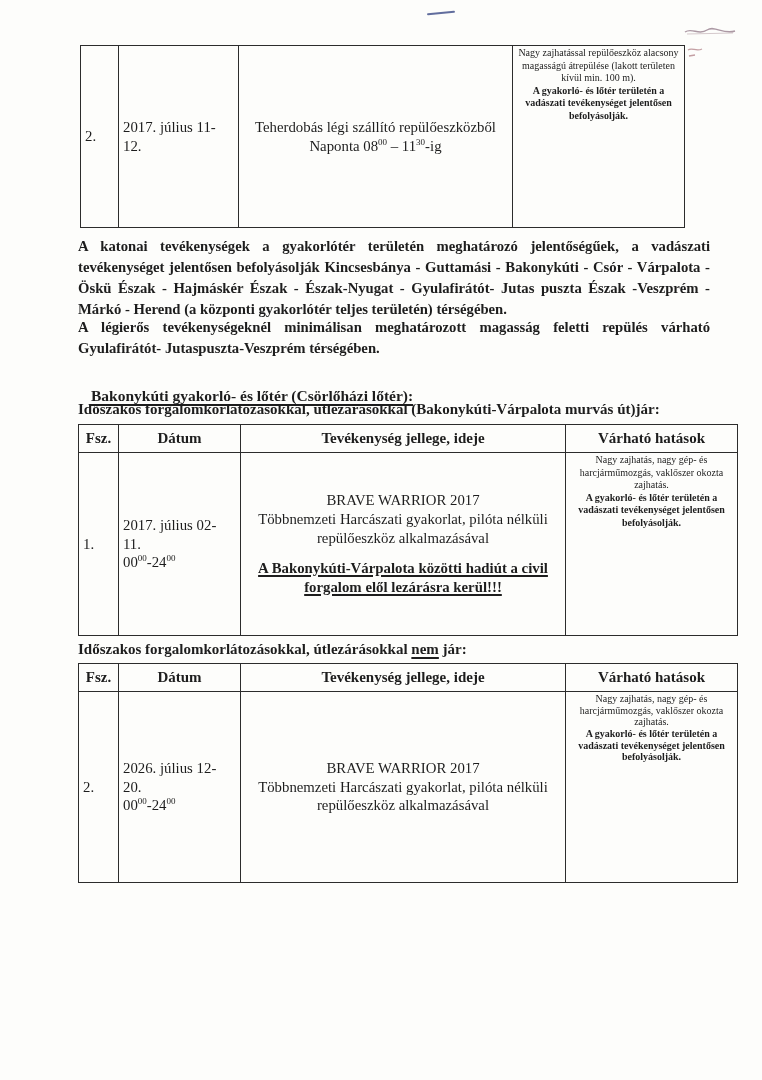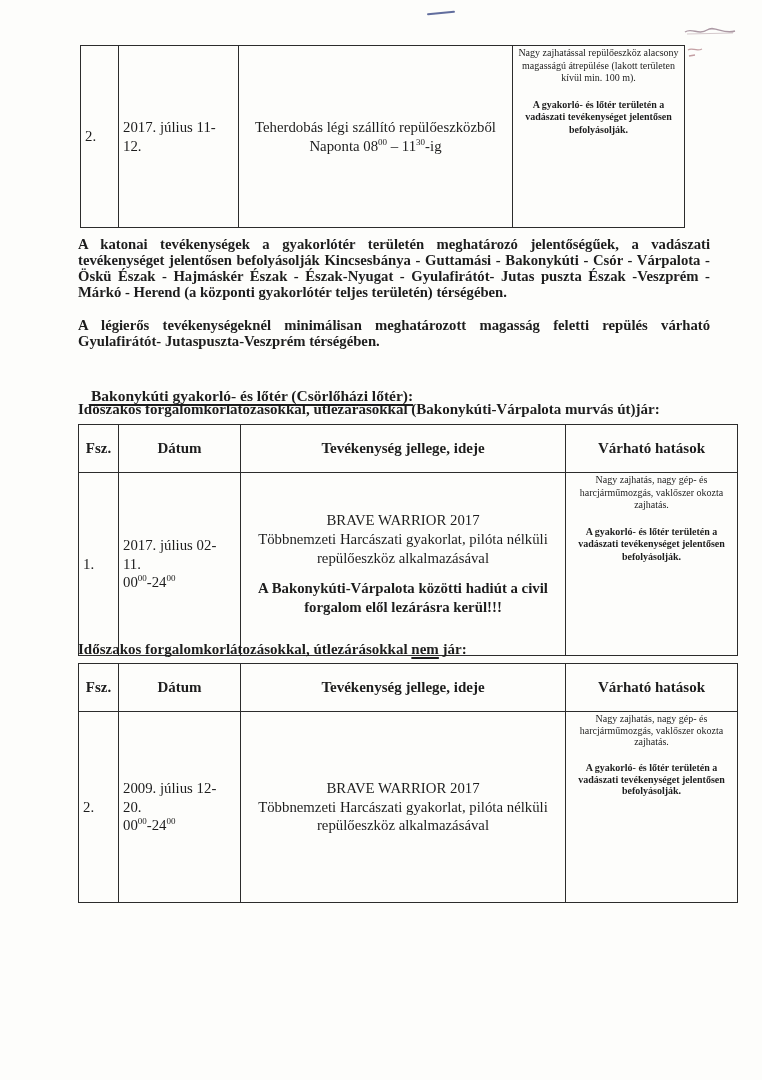--- a/index.html
+++ b/index.html
@@ -13,38 +13,38 @@
   .artifact-dash { left:427px; top:12px; width:28px; height:2px; background:#45548c; transform:rotate(-5deg); border-radius:1px; opacity:.85; }
   .artifact-squiggle { left:683px; top:24px; }
   .artifact-mark { left:686px; top:46px; }
 
   
   table.tbl { position:absolute; border-collapse:collapse; table-layout:fixed; }
   table.tbl td, table.tbl th { border:1.8px solid #2c2c2c; padding:1px 4px; }
   table.top-tbl { left:80px; top:45px; width:604px; }
   table.t1 { left:78px; top:424px; width:659px; }
   table.t2 { left:78px; top:663px; width:659px; }
-  tr.hdr th { font-size:15px; font-weight:bold; text-align:center; height:23px; padding:12px 2px; }
+  tr.hdr th { font-size:15px; font-weight:bold; text-align:center; height:23px; padding:2px 2px; }
   tr.body-top { height:182px; }
   tr.body-t1 { height:183px; }
   tr.body-t2 { height:191px; }
 
   td.c-fsz { vertical-align:middle; text-align:left; padding-left:7px; font-size:14.8px; }
   td.c-date { vertical-align:middle; font-size:14.8px; line-height:1.28; }
   td.c-act { vertical-align:middle; text-align:center; font-size:14.8px; line-height:1.28; }
   td.c-eff { vertical-align:top; text-align:center; font-size:10px; line-height:1.26; padding-top:2px; }
   td.c-eff-t2 { line-height:1.17; }
-  .eff-bold { font-weight:bold;margin-top:14px; }
-  .act-warning { font-weight:bold; text-decoration-thickness:1.5px; text-underline-offset:2px; margin-top:11px; }
+  .eff-bold { font-weight:bold; }
+  .act-warning { font-weight:bold; text-decoration:underline; text-decoration-thickness:1.5px; text-underline-offset:2px; margin-top:11px; }
   sup { font-size:9px; line-height:0; }
 
   
   .para {
     position:absolute; left:78px; width:632px; margin:0;
-    font-weight:bold; font-size:14.7px; line-height:16px; text-align:justify;
+    font-weight:bold; font-size:14.7px; line-height:21px; text-align:justify;
   }
   .p1 { top:236px; }
   .p2 { top:317px; }
   .heading {
     position:absolute; left:78px; top:374px; margin:13px;
     font-weight:bold; font-size:15.5px;
     text-decoration:underline; text-decoration-thickness:1.6px; text-underline-offset:3px;
   }
   .subtitle { position:absolute; left:78px; margin:0; font-weight:bold; font-size:15px; }
   .s1 { top:401px; }
@@ -145,21 +145,21 @@
     <tbody>
         <tr class="hdr">
       <th>Fsz.</th>
       <th>Dátum</th>
       <th>Tevékenység jellege, ideje</th>
       <th>Várható hatások</th>
     </tr>
     <tr class="body-t2">
       <td class="c-fsz">2.</td>
       <td class="c-date">
-        <div>2009. július 12-</div>
+        <div>2026. július 12-</div>
         <div>20.</div>
         <div><span>00</span><sup>00</sup><span>-24</span><sup>00</sup></div>
       </td>
       <td class="c-act">
         <div class="act-main">
           <div>BRAVE WARRIOR 2017</div>
           <div>Többnemzeti Harcászati gyakorlat, pilóta nélküli repülőeszköz alkalmazásával</div>
         </div>
       </td>
       <td class="c-eff c-eff-t2">

